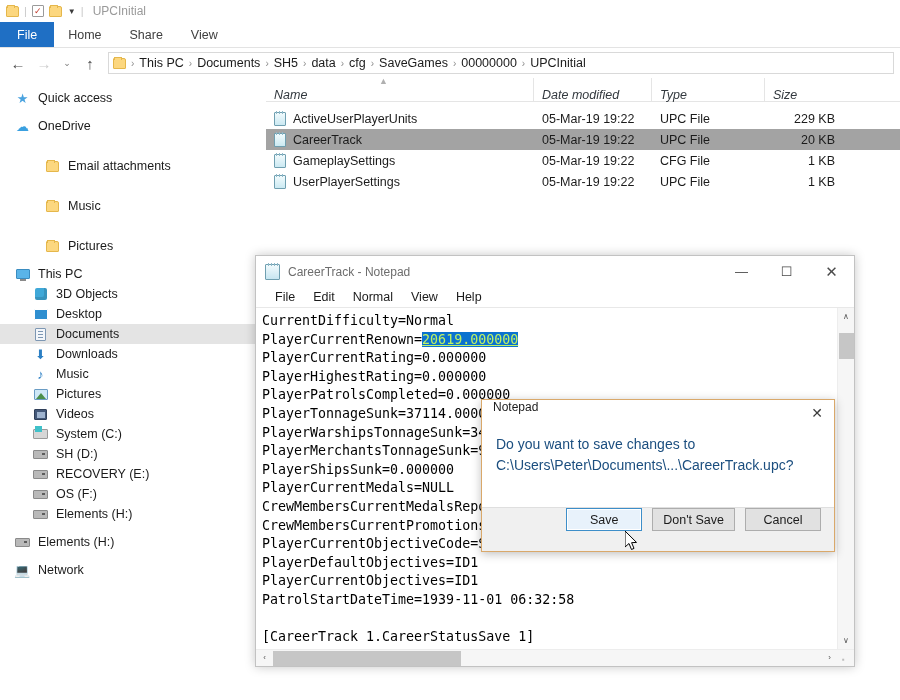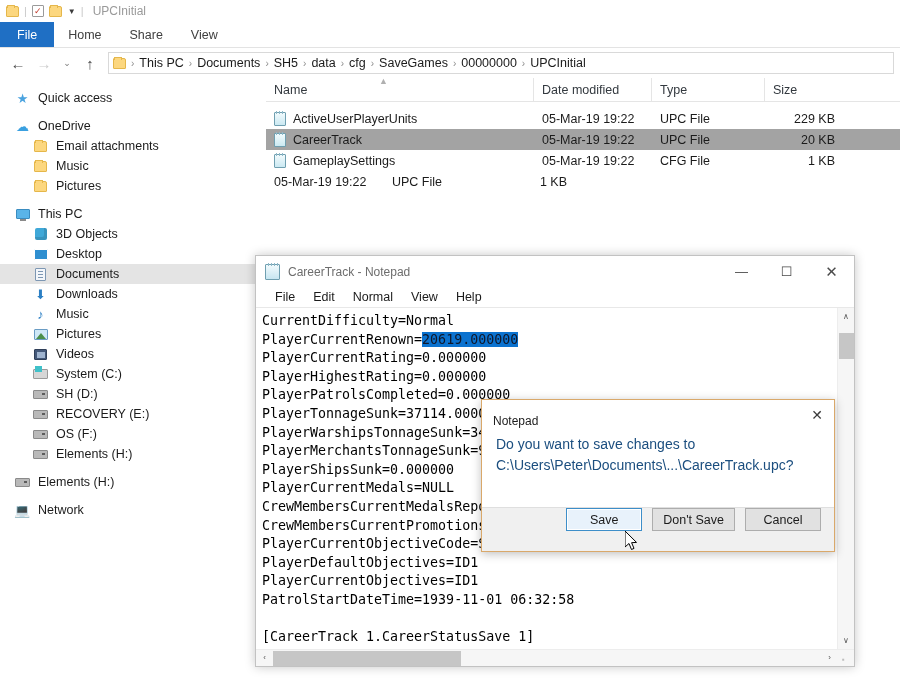--- a/index.html
+++ b/index.html
@@ -193,34 +193,35 @@
     width: 15px; height: 9px; background: #b9b9b9;
     border: 1px solid #8a8a8a; border-radius: 1px; position: relative;
   }
   .i-drive::after {
     content: ""; position: absolute; right: 2px; top: 2px;
     width: 3px; height: 2px; background: #5c5c5c;
   }
   .i-net { color: #2b7fc4; font-size: 13px; line-height: 1; }
 
   .indent0 { padding-left: 14px; }
-  .indent1 { padding-left: 32px; }
+  .indent1 { padding-left: 44px; margin-top: 20px; }
   .indent2 { padding-left: 32px; align-items: center; }
 
   
   .filepane { flex: 1; background: #ffffff; position: relative; }
   .col-headers {
     height: 24px; display: flex; align-items: center;
     border-bottom: 1px solid #e5e5e5;
     font-size: 12.5px; color: #33393f;
     position: relative;
   }
   .col {
-    padding-left: 8px; height: 24px; display: flex; align-items: center;
+    padding-left: 8px; height: 24px; display: flex; align-items: flex-end;
     border-right: 1px solid #e5e5e5;
+    font-style: italic;
   }
   .col.name { width: 268px; }
   .col.date { width: 118px; }
   .col.type { width: 113px; }
   .col.size { width: 82px; justify-content: flex-end; padding-right: 0; padding-left:8px; border-right: none;}
   .col.size span { width: 100%; }
   .sort-caret {
     position: absolute; left: 113px; top: -1px;
     font-size: 9px; color: #b0b0b0; line-height: 1;
   }
@@ -283,21 +284,21 @@
   .np-menu span {
     font-size: 12.5px; color: #1b1b1b; padding: 0 9px; cursor: default;
   }
   .np-body { flex: 1; position: relative; display: flex; }
   .np-text {
     flex: 1; padding: 4px 0 0 6px;
     font-family: "DejaVu Sans Mono", monospace;
     font-size: 13.3px; line-height: 18.6px;
     color: #000000; white-space: pre; overflow: hidden;
   }
-  .sel-text { background: #0b72cf; color: #0f172a; }
+  .sel-text { background: #0b72cf; color: #bef264; text-decoration: underline; }
 
   
   .vscroll {
     width: 17px; background: #f6f6f6;
     border-left: 1px solid #ededed;
     display: flex; flex-direction: column; align-items: center;
     position: relative;
   }
   .sb-arrow {
     height: 17px; width: 17px; display: flex;
@@ -326,21 +327,21 @@
   #savedlg {
     position: absolute; left: 481px; top: 399px;
     width: 354px; height: 153px;
     background: #f0f0f0;
     border: 1px solid #d9a86a;
     box-shadow: 0 2px 9px rgba(0,0,0,0.25);
     display: flex; flex-direction: column;
   }
   .dlg-top { background: #ffffff; flex: 1; position: relative; }
   .dlg-head {
-    height: 28px; display: flex; align-items: flex-end;
+    height: 28px; display: flex; align-items: flex-start;
     padding: 0 0 0 11px;
   }
   .dlg-title { font-size: 12px; color: #1b1b1b; flex: 1; }
   .dlg-close {
     width: 34px; height: 26px; display: flex;
     align-items: center; justify-content: center;
     color: #3b3b3b; font-size: 14px; line-height: 1;
   }
   .dlg-msg {
     padding: 6px 14px 0 14px;
@@ -586,20 +587,24 @@
       <div class="frow">
         <div class="c-name">
           <span class="np-icon"></span>
           <span>GameplaySettings</span>
         </div>
         <div class="c-date">05-Mar-19 19:22</div>
         <div class="c-type">CFG File</div>
         <div class="c-size">1 KB</div>
       </div>
       <div class="frow">
+        <div class="c-name">
+          <span class="np-icon"></span>
+          <span>UserPlayerSettings</span>
+        </div>
         <div class="c-date">05-Mar-19 19:22</div>
         <div class="c-type">UPC File</div>
         <div class="c-size">1 KB</div>
       </div>
     </div>
   </div>
 </div>
 
 <div id="notepad">
   <div class="np-title">

